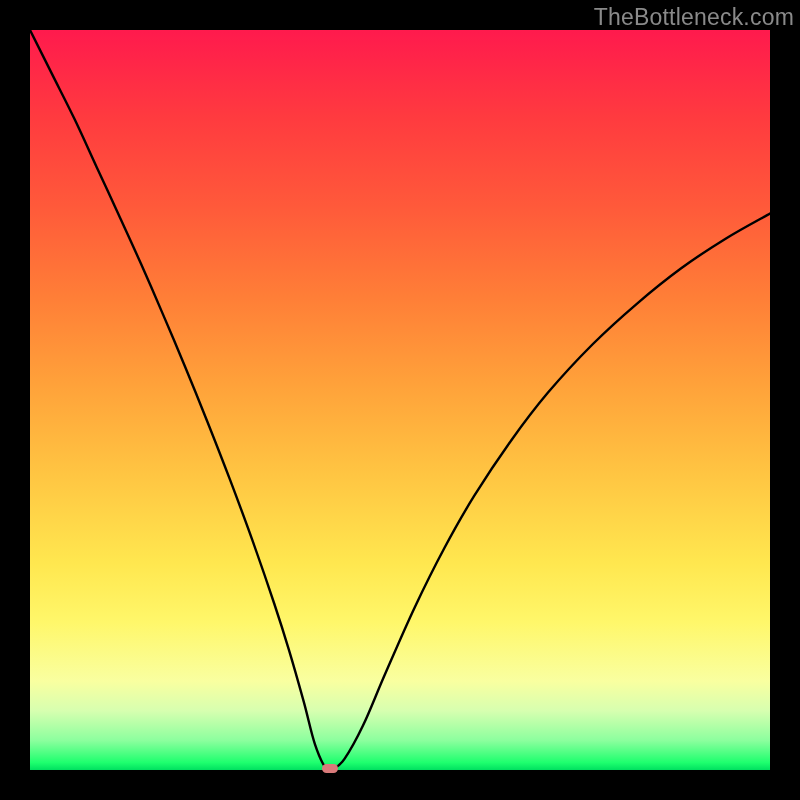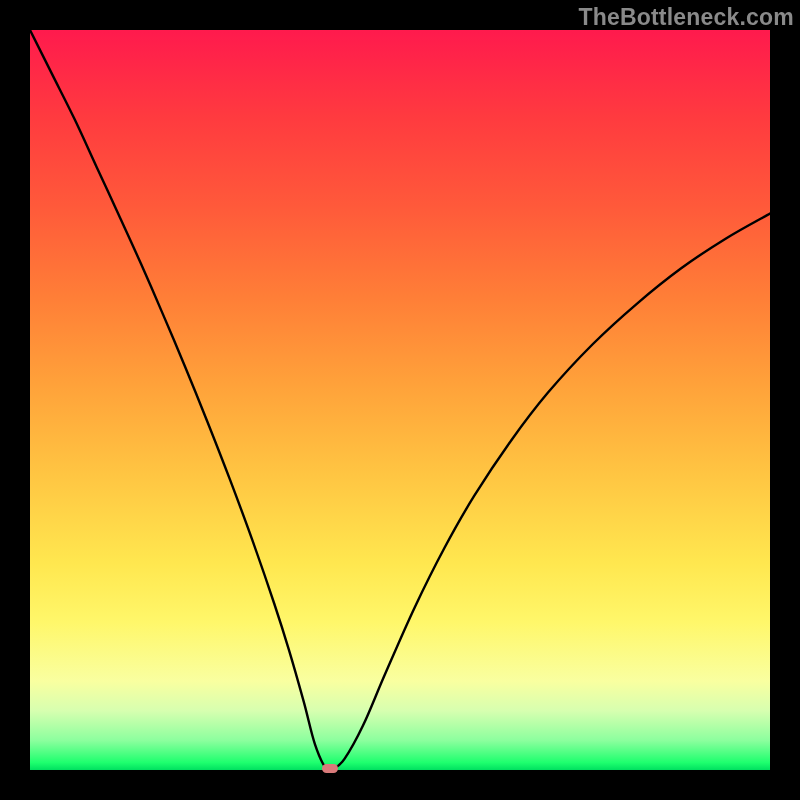--- a/index.html
+++ b/index.html
@@ -46,21 +46,21 @@
     top: 0;
     width: 740px;
     height: 740px;
   }
   .watermark {
     position: absolute;
     top: 4px;
     right: 6px;
     color: #8a8a8a;
     font-size: 23px;
-    font-weight: 700;
+    font-weight: 400;
     letter-spacing: 0.2px;
     user-select: none;
   }
   .marker {
     position: absolute;
     background: #d97a7a;
     border-radius: 5px;
   }
 </style>
 </head>

